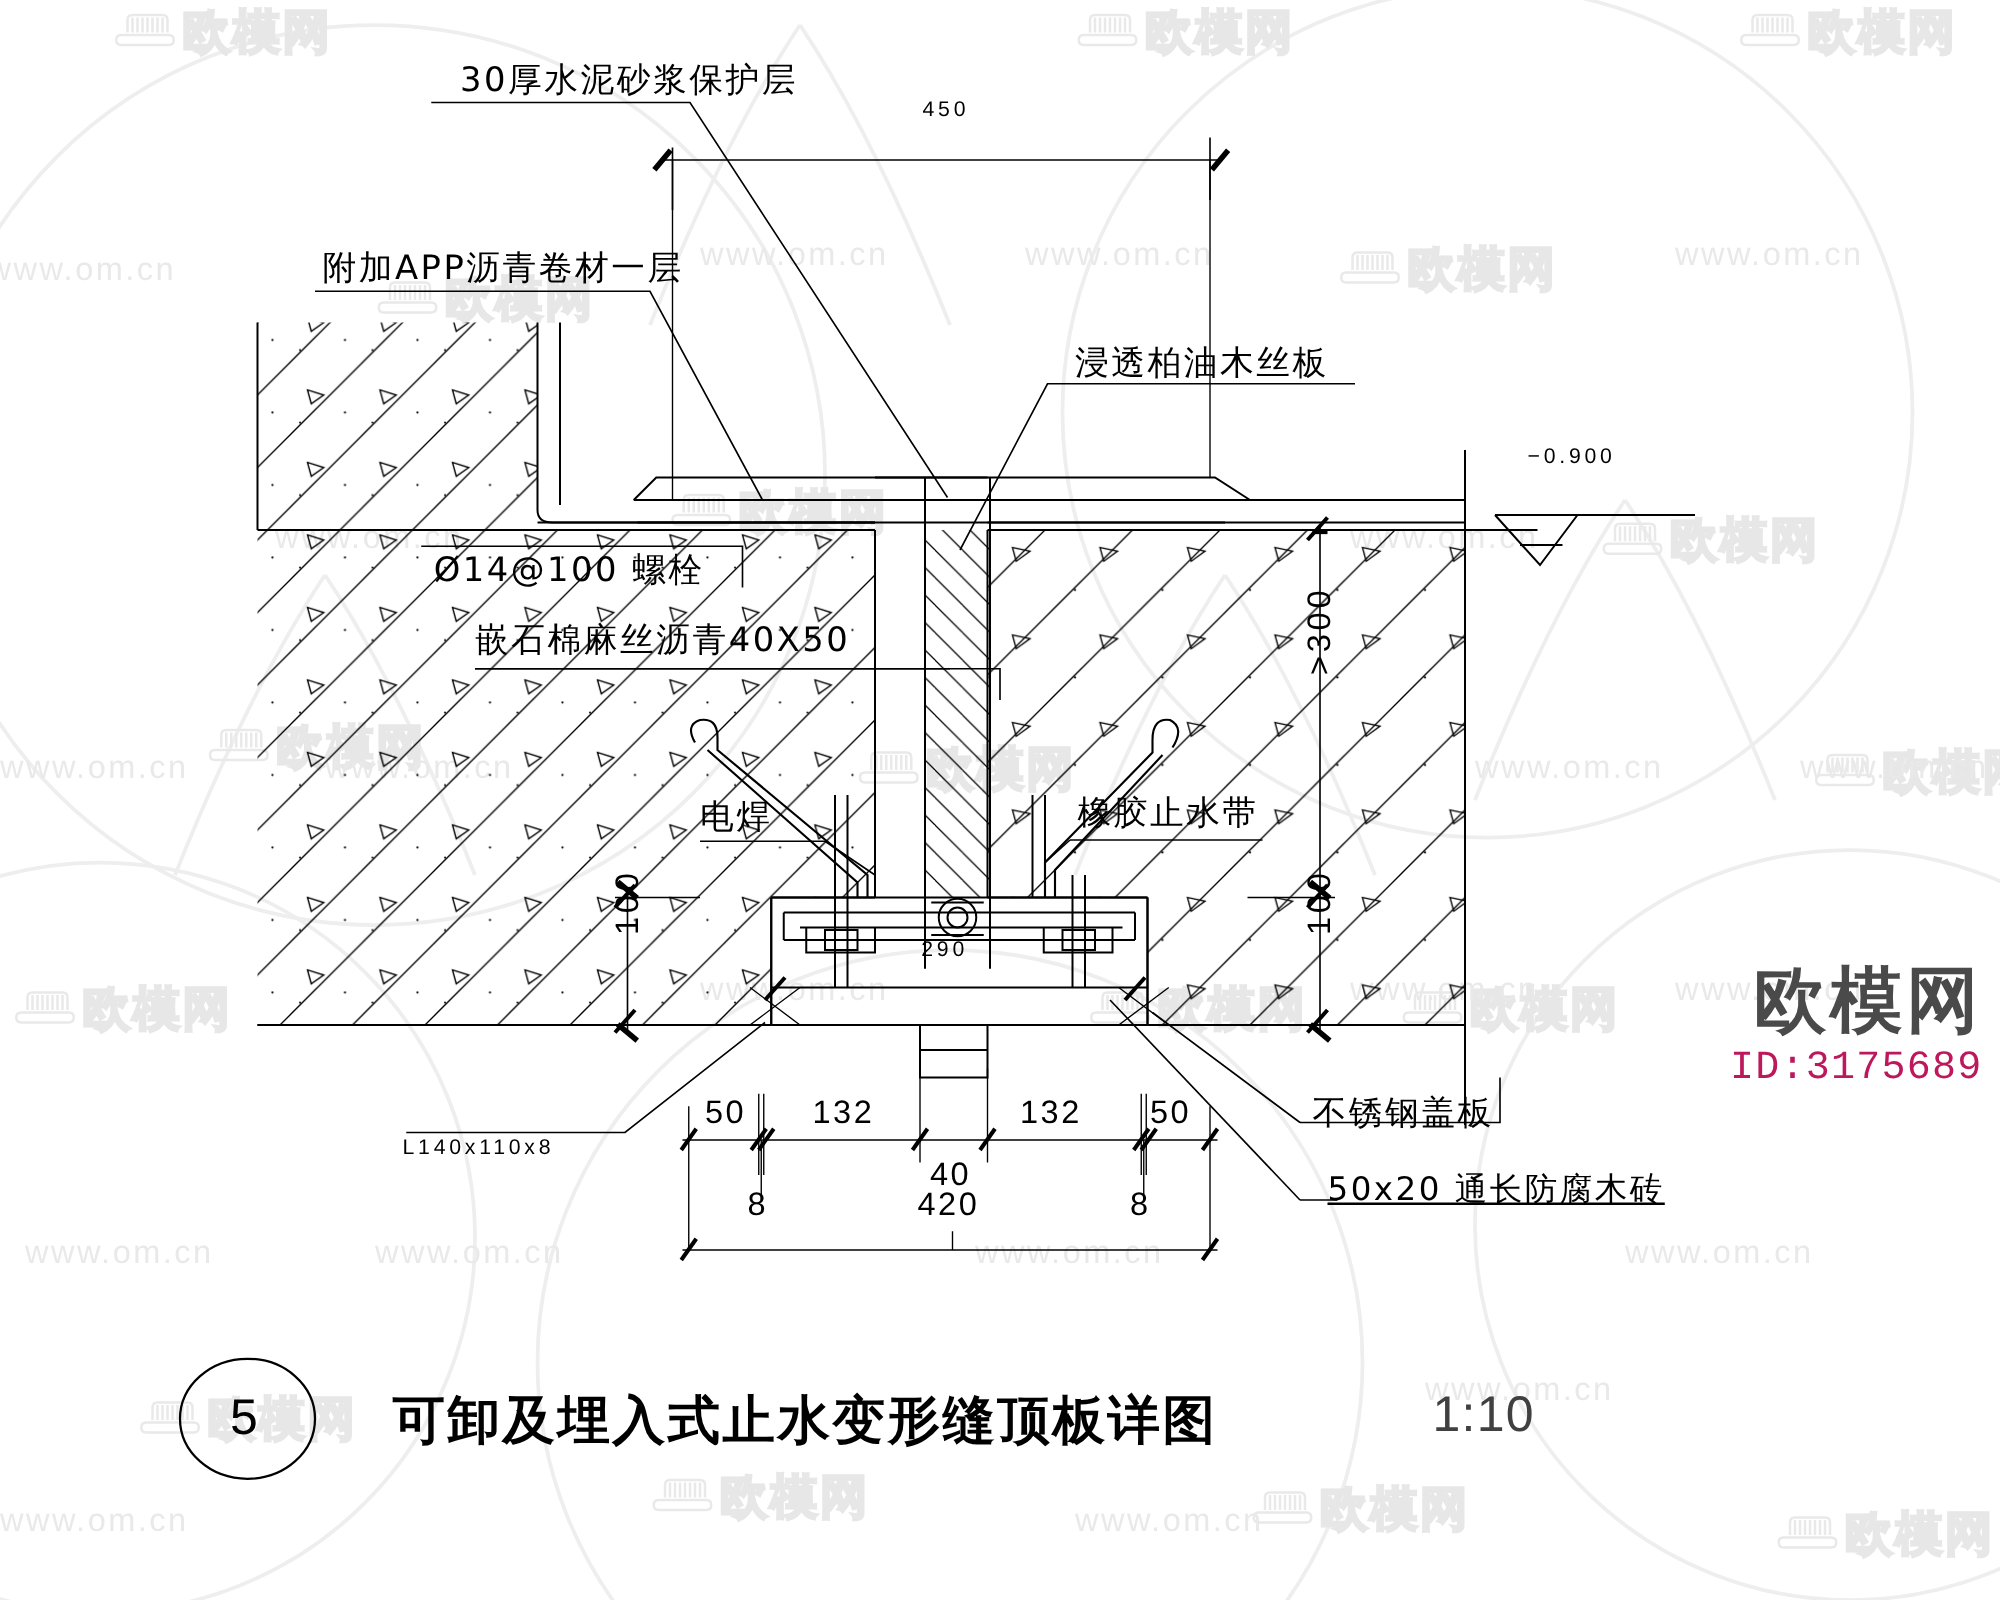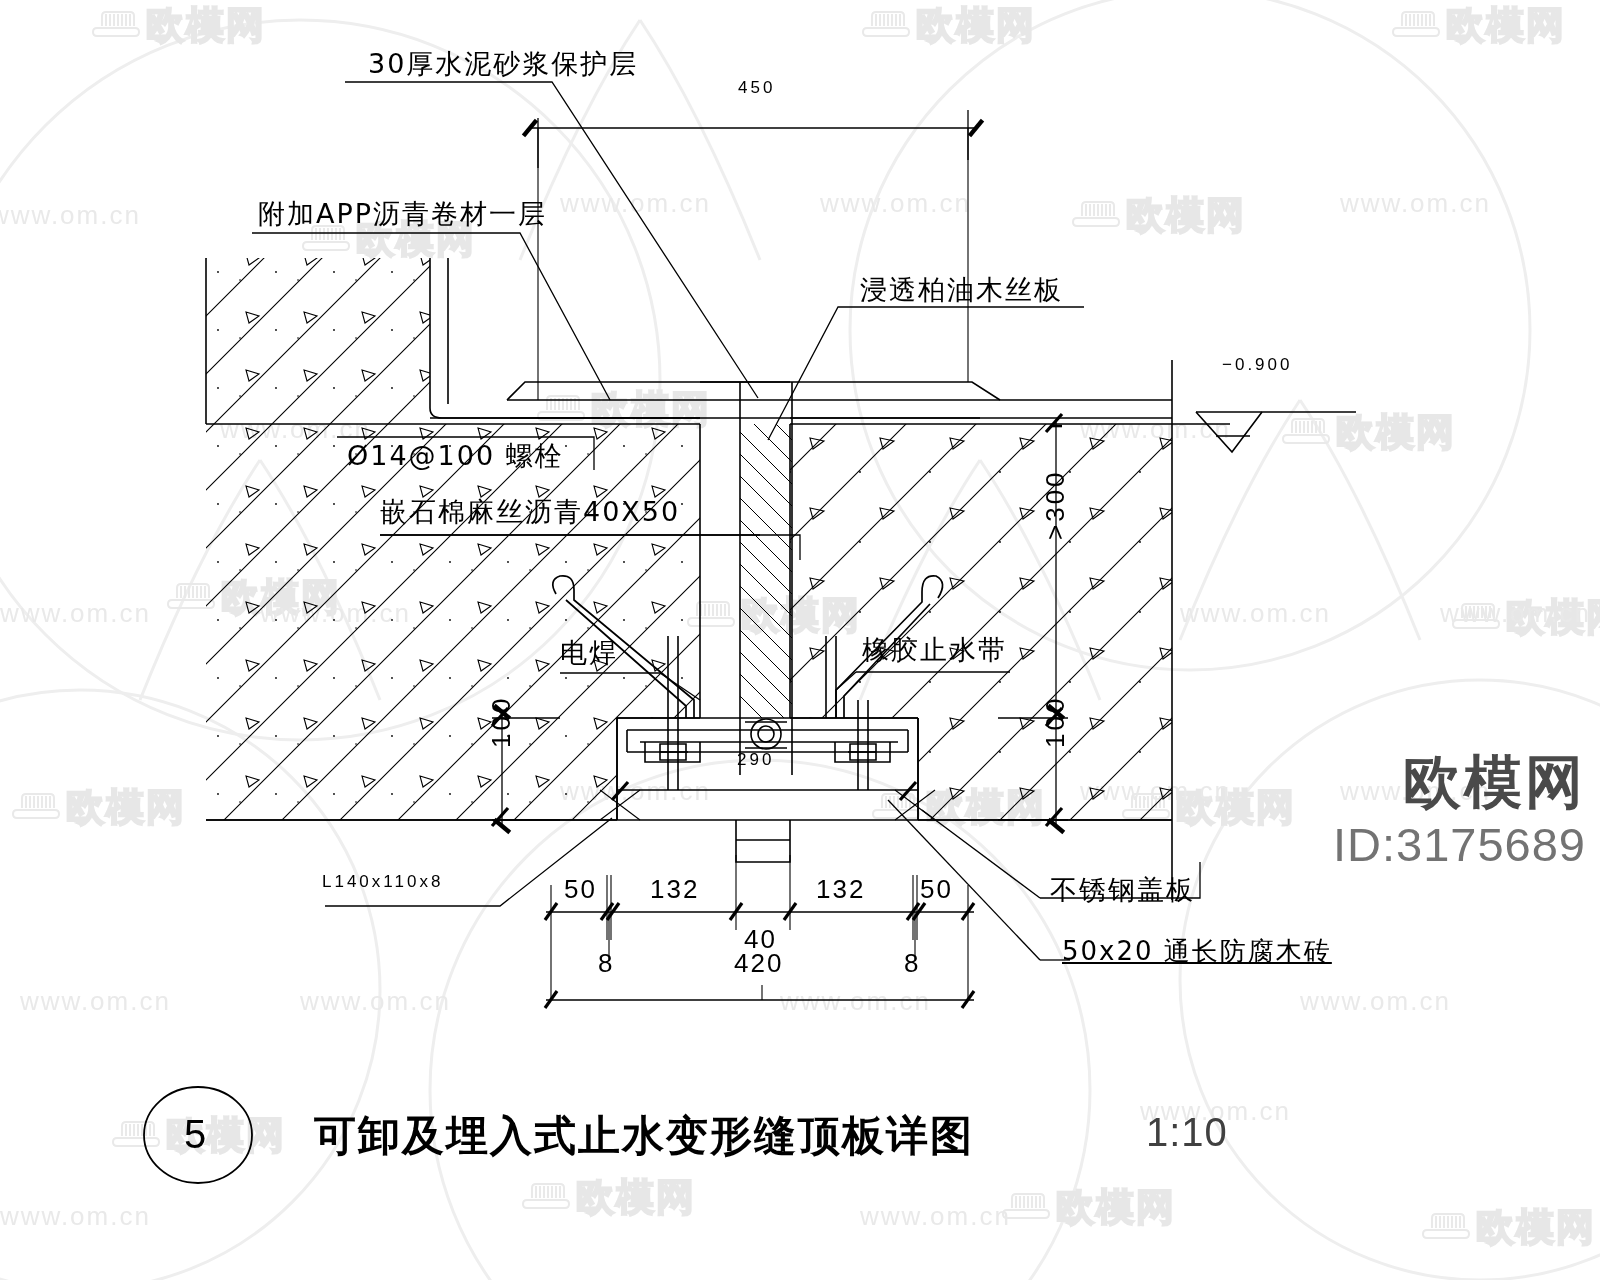--- a/index.html
+++ b/index.html
@@ -46,22 +46,22 @@
   }
   
   #brand{
     position:absolute;right:14px;bottom:60px;z-index:6;text-align:right;
   }
   #brand .bname{
     font-family:"DejaVu Sans","Liberation Sans",sans-serif;
     font-size:58px;font-weight:bold;color:#4a4a4a;letter-spacing:3px;line-height:1;
   }
   #brand .bid{
-    font-family:Liberation Sans, sans-serif;
-    font-size:47px;color:#737373;letter-spacing:1px;margin-top:6px;
+    font-family:Liberation Mono, monospace;
+    font-size:32px;color:#be185d;letter-spacing:1px;margin-top:6px;
   }
   .wm-text{
     fill:#e9e9e9;font-family:"Liberation Sans","DejaVu Sans",sans-serif;
     font-size:26px;letter-spacing:2px;
   }
   .wm-cn{
     fill:none;stroke:#e7e7e7;stroke-width:2.2;
     font-family:"DejaVu Sans","Liberation Sans",sans-serif;
     font-size:38px;font-weight:bold;letter-spacing:2px;
   }
@@ -389,21 +389,21 @@
   <div class="txt cn" style="left:560px;top:635px;">电焊</div>
 
   <div class="txt cn" style="left:862px;top:632px;text-align:right;">橡胶止水带</div>
 
   <div class="txt dimv" style="left:486px;top:748px;transform:rotate(-90deg);transform-origin:0 0;">100</div>
   <div class="txt dimv" style="left:1040px;top:748px;transform:rotate(-90deg);transform-origin:0 0;">100</div>
   <div class="txt dimv" style="left:1040px;top:540px;transform:rotate(-90deg);transform-origin:0 0;">&gt;300</div>
 
   <div class="txt num" style="left:737px;top:750px;">290</div>
 
-  <div class="txt num" style="left:322px;top:872px;">L140x110x8</div>
+  <div class="txt num" style="left:322px;top:908px;">L140x110x8</div>
 
   <div class="txt dim" style="left:564px;top:874px;">50</div>
   <div class="txt dim" style="left:650px;top:874px;">132</div>
   <div class="txt dim" style="left:744px;top:892px;margin-top:32px;">40</div>
   <div class="txt dim" style="left:816px;top:874px;">132</div>
   <div class="txt dim" style="left:920px;top:874px;">50</div>
 
   <div class="txt dim" style="left:598px;top:948px;">8</div>
   <div class="txt dim" style="left:904px;top:948px;">8</div>
   <div class="txt dim" style="left:734px;top:948px;">420</div>

